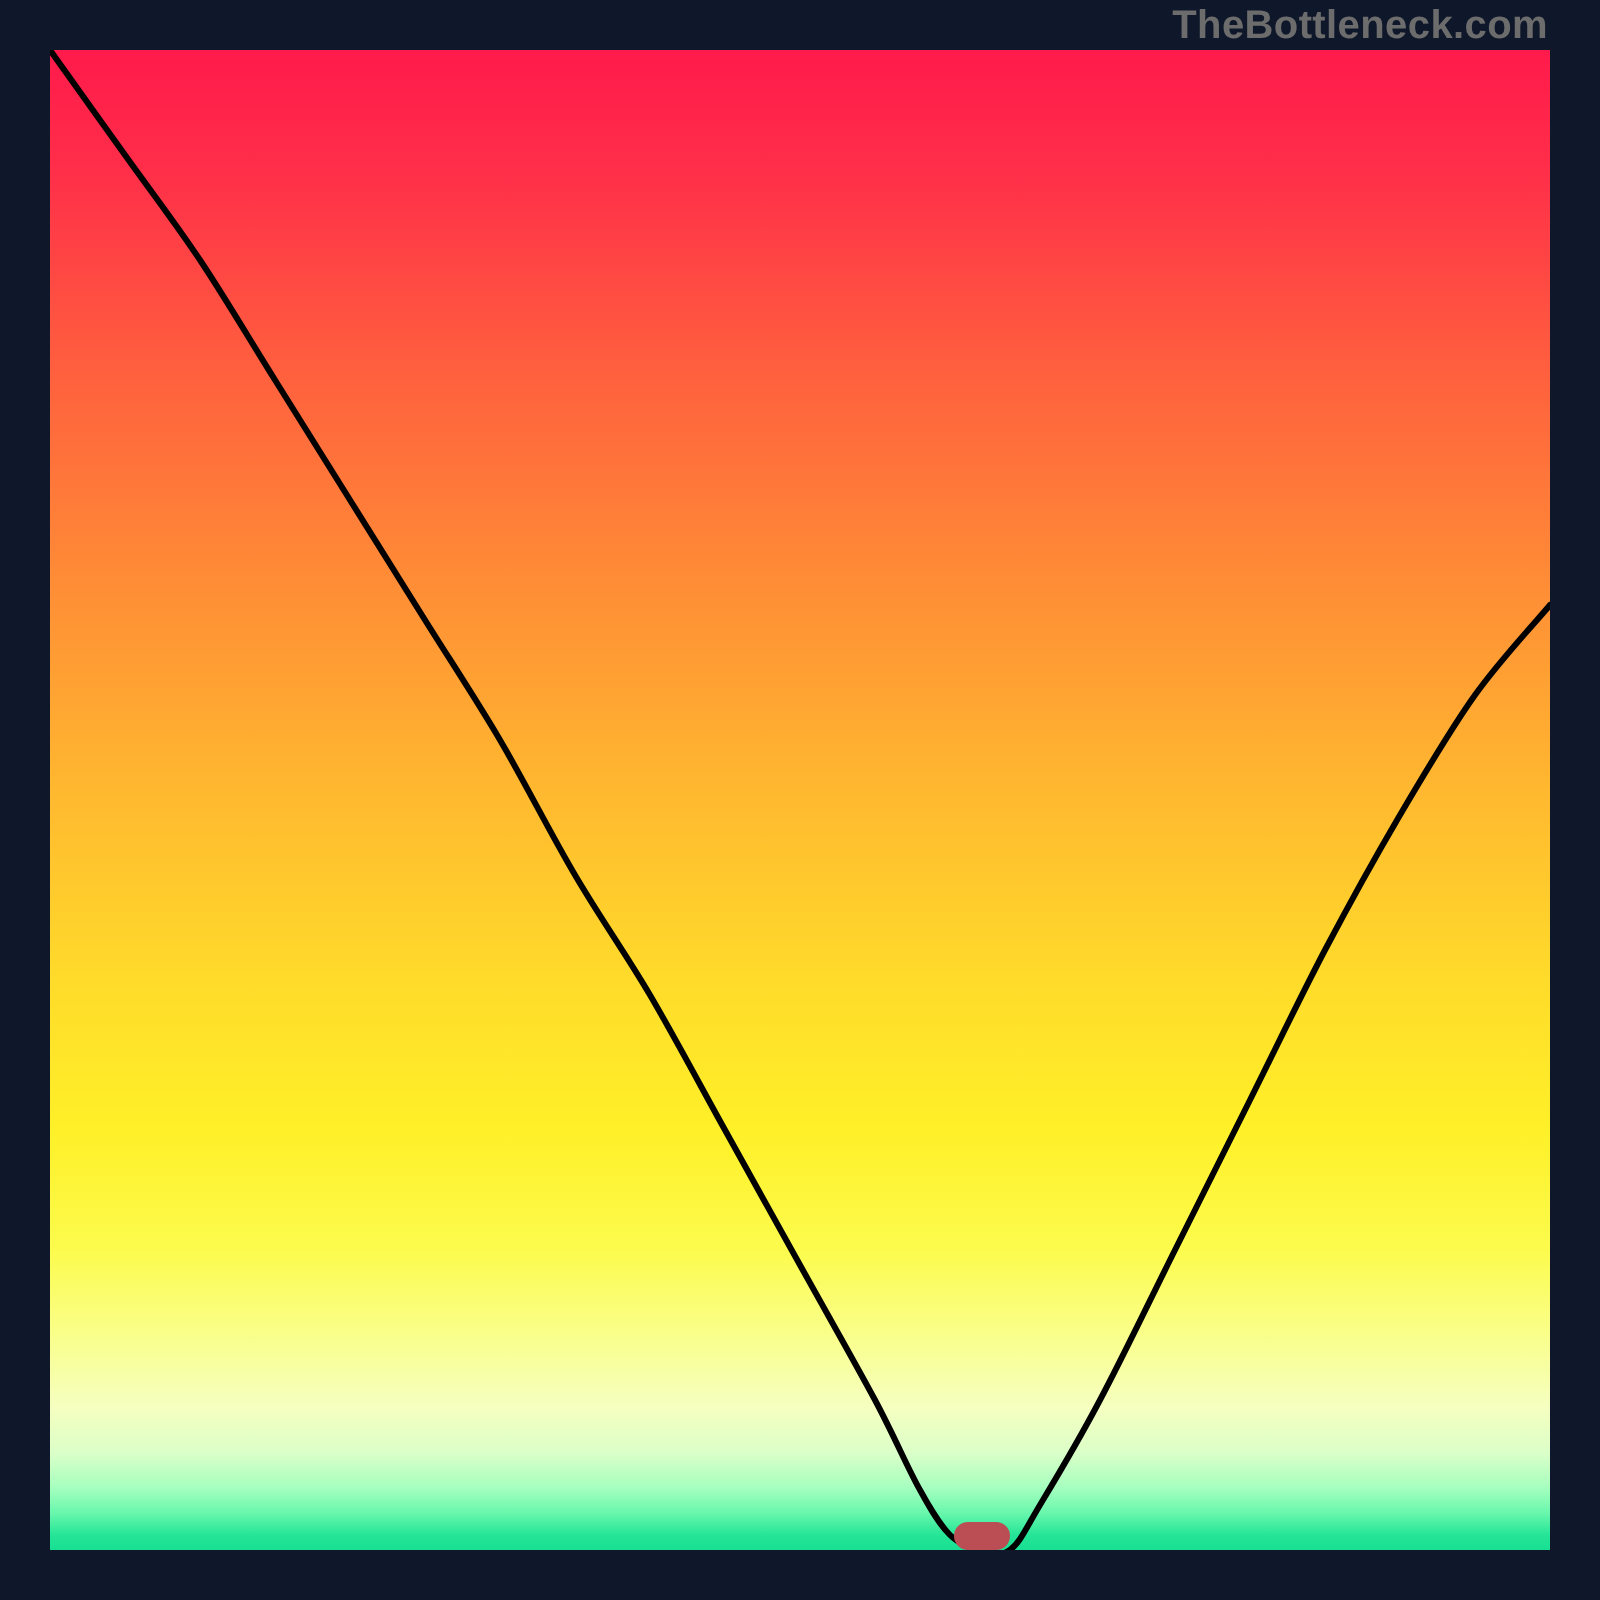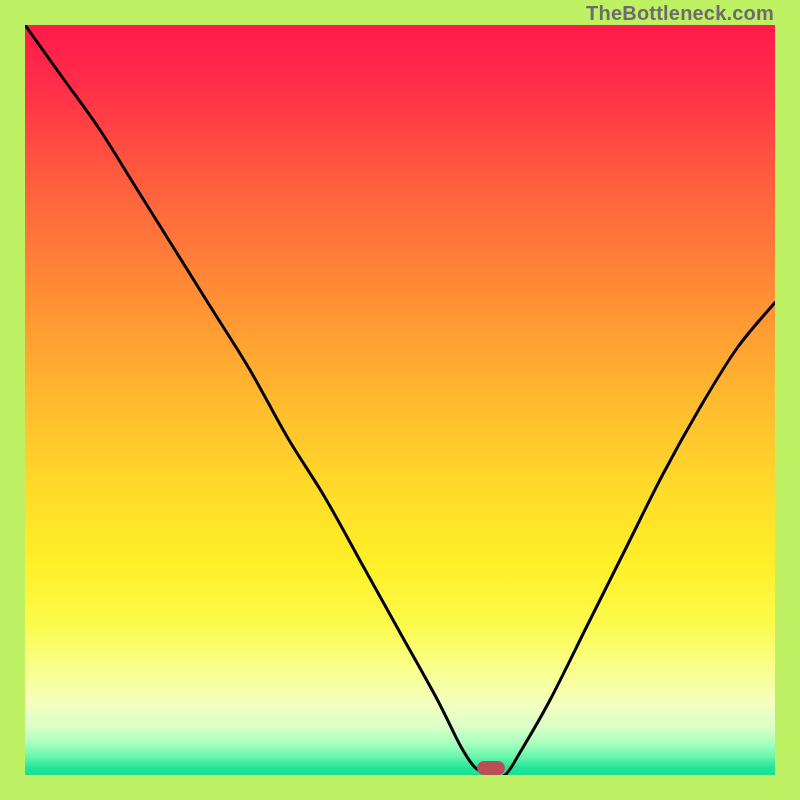--- a/index.html
+++ b/index.html
@@ -8,21 +8,21 @@
     width: 800px;
     height: 800px;
     background: #000000;
     overflow: hidden;
     font-family: Arial, Helvetica, sans-serif;
   }
   .frame {
     position: relative;
     width: 800px;
     height: 800px;
-    background: #bef264;
+    background: #0f172a;
   }
   .plot {
     position: absolute;
     left: 25px;
     top: 25px;
     width: 750px;
     height: 750px;
     overflow: hidden;
   }
   .gradient {

